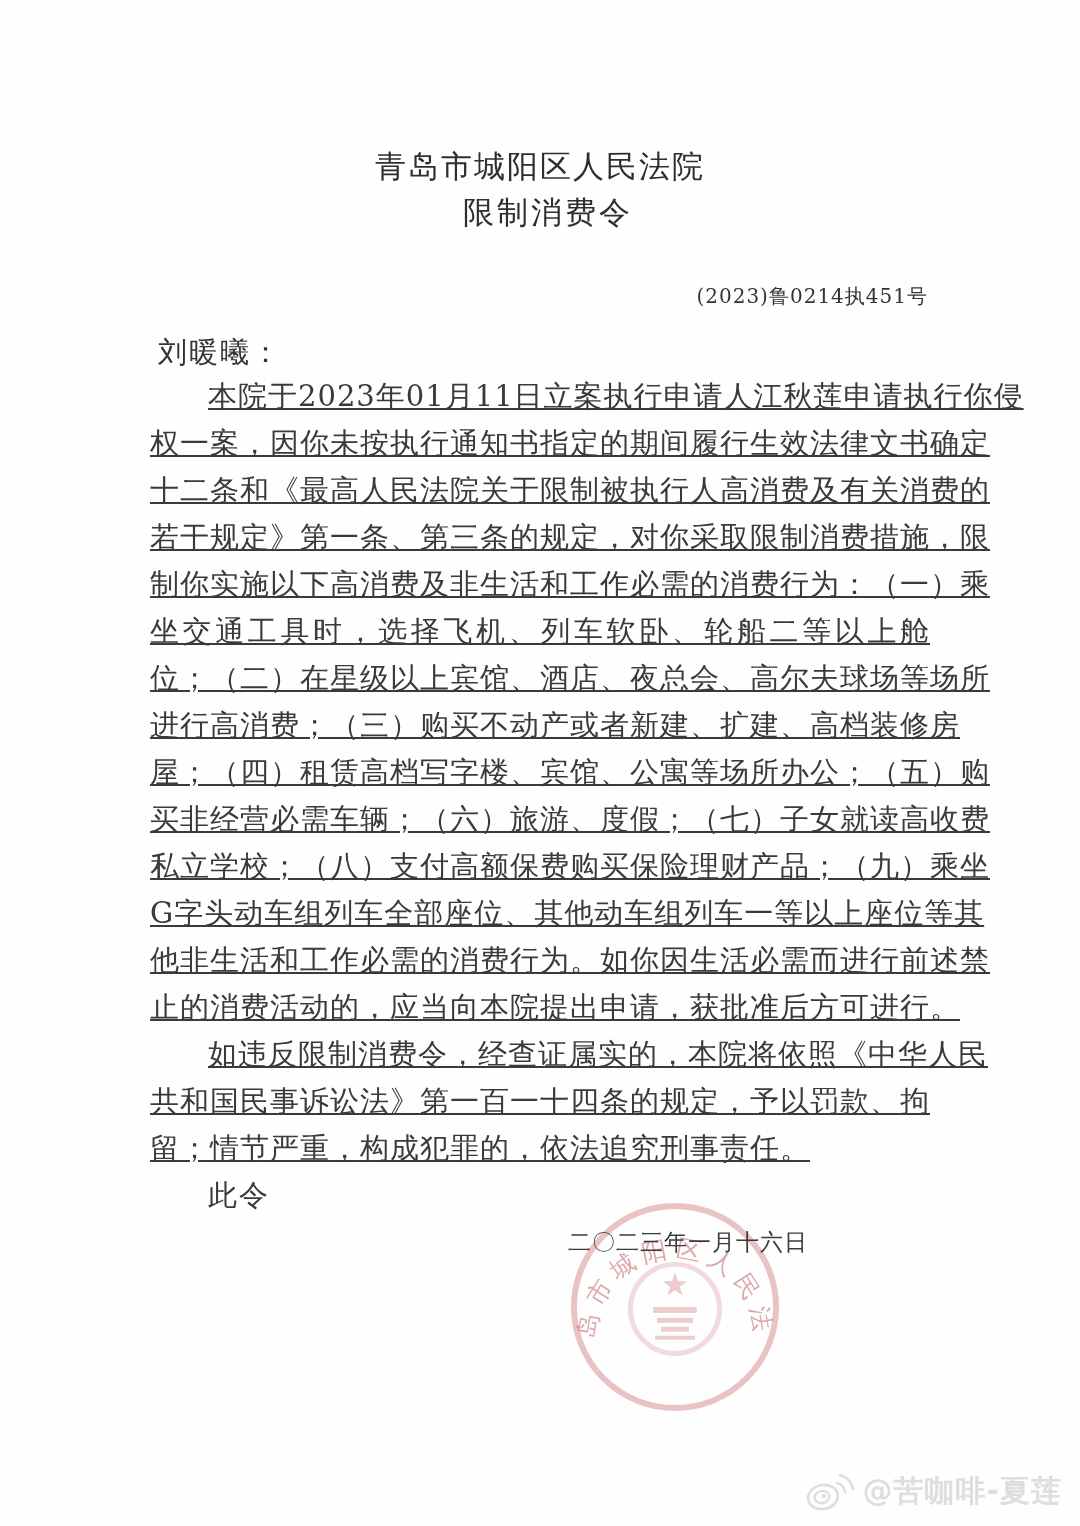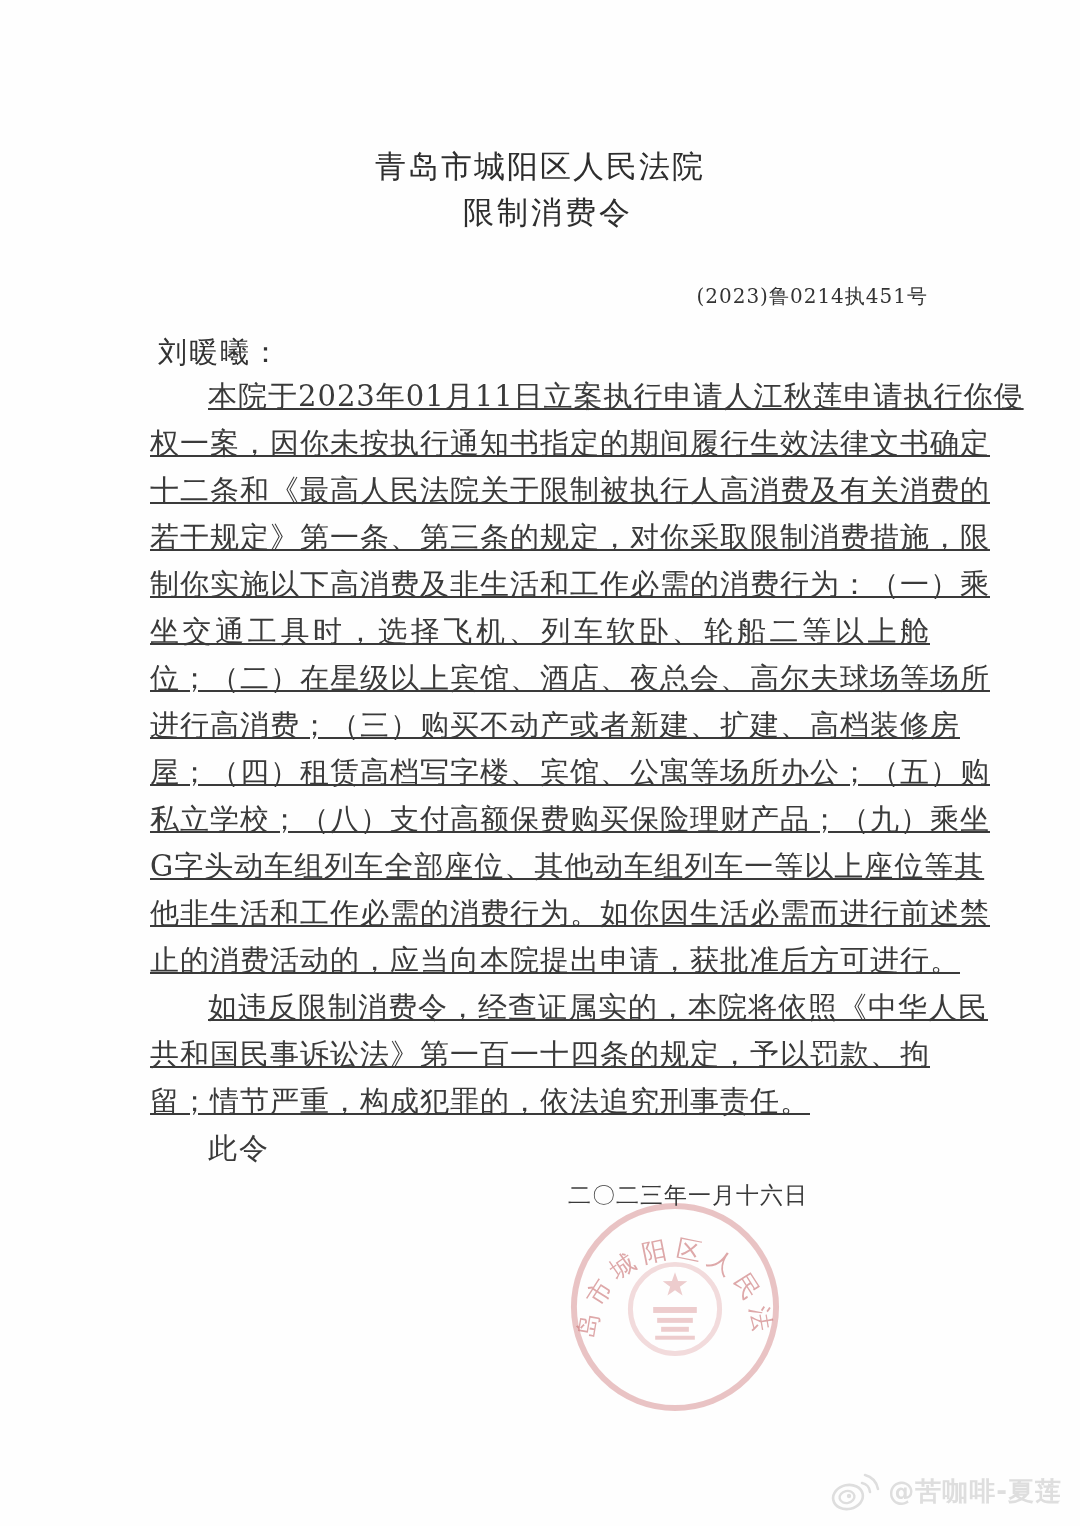--- a/index.html
+++ b/index.html
@@ -111,21 +111,21 @@
     position: absolute;
     right: 18px;
     bottom: 12px;
     display: flex;
     align-items: center;
     gap: 7px;
     z-index: 4;
   }
   .watermark-label {
     font-family: "DejaVu Sans", "Liberation Sans", sans-serif;
-    font-size: 26px;
+    font-size: 30px;
     font-weight: bold;
     letter-spacing: 1px;
     color: #dedede;
   }
 </style>
 </head>
 <body>
 
 <div class="page">
 
@@ -137,20 +137,21 @@
   <div class="body-block">
     <div class="line first">本院于2023年01月11日立案执行申请人江秋莲申请执行你侵</div>
     <div class="line">权一案，因你未按执行通知书指定的期间履行生效法律文书确定</div>
     <div class="line">十二条和《最高人民法院关于限制被执行人高消费及有关消费的</div>
     <div class="line">若干规定》第一条、第三条的规定，对你采取限制消费措施，限</div>
     <div class="line">制你实施以下高消费及非生活和工作必需的消费行为：（一）乘</div>
     <div class="line">坐交通工具时，选择飞机、列车软卧、轮船二等以上舱</div>
     <div class="line">位；（二）在星级以上宾馆、酒店、夜总会、高尔夫球场等场所</div>
     <div class="line">进行高消费；（三）购买不动产或者新建、扩建、高档装修房</div>
     <div class="line">屋；（四）租赁高档写字楼、宾馆、公寓等场所办公；（五）购</div>
+    <div class="line">买非经营必需车辆；（六）旅游、度假；（七）子女就读高收费</div>
     <div class="line">私立学校；（八）支付高额保费购买保险理财产品；（九）乘坐</div>
     <div class="line">G字头动车组列车全部座位、其他动车组列车一等以上座位等其</div>
     <div class="line">他非生活和工作必需的消费行为。如你因生活必需而进行前述禁</div>
     <div class="line end">止的消费活动的，应当向本院提出申请，获批准后方可进行。</div>
 
     <div class="line first">如违反限制消费令，经查证属实的，本院将依照《中华人民</div>
     <div class="line">共和国民事诉讼法》第一百一十四条的规定，予以罚款、拘</div>
     <div class="line end">留；情节严重，构成犯罪的，依法追究刑事责任。</div>
 
     <div class="closing-line">此令</div>

